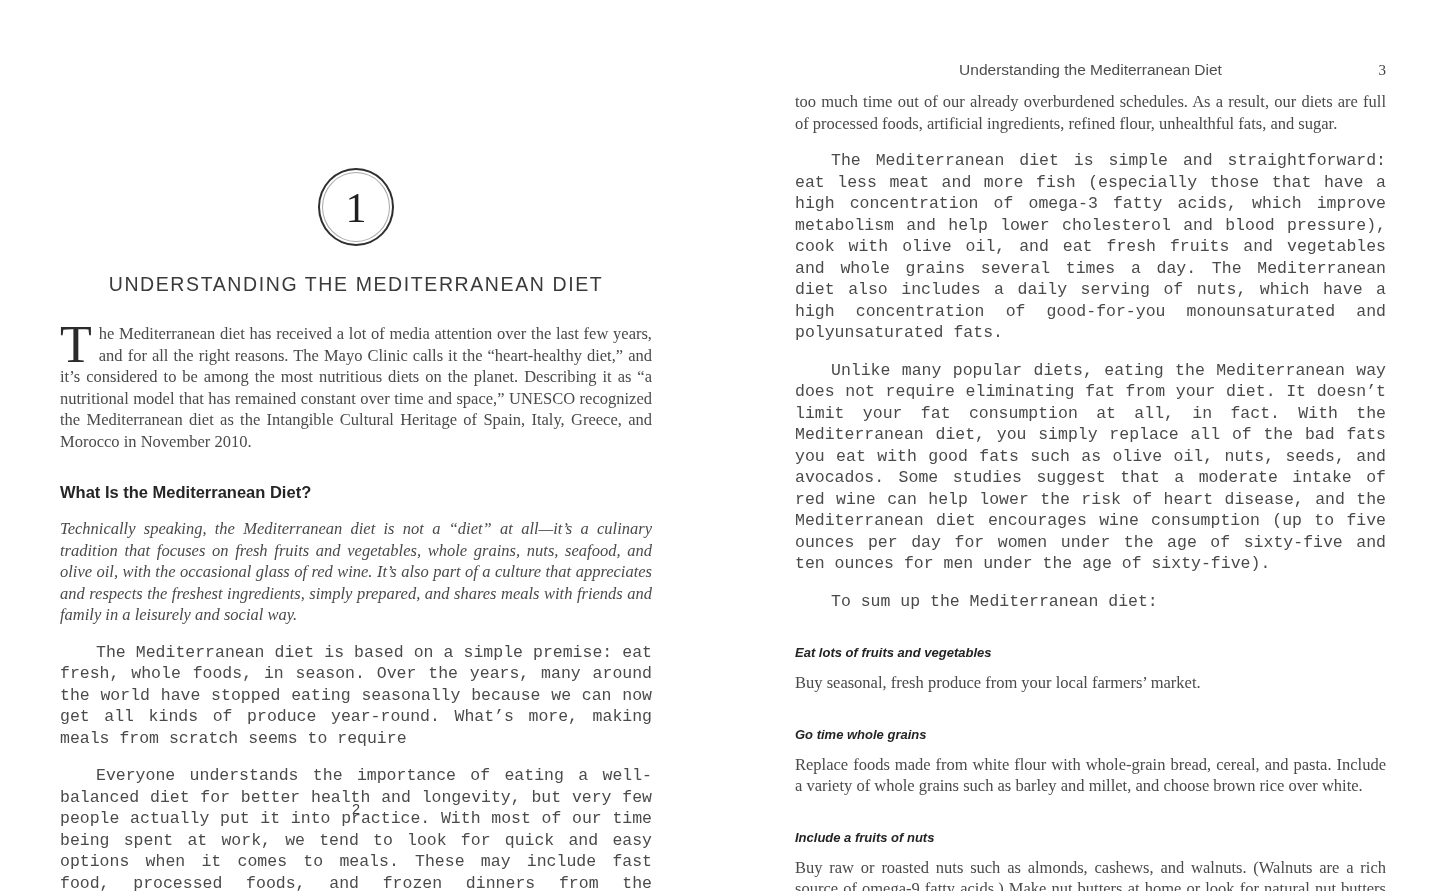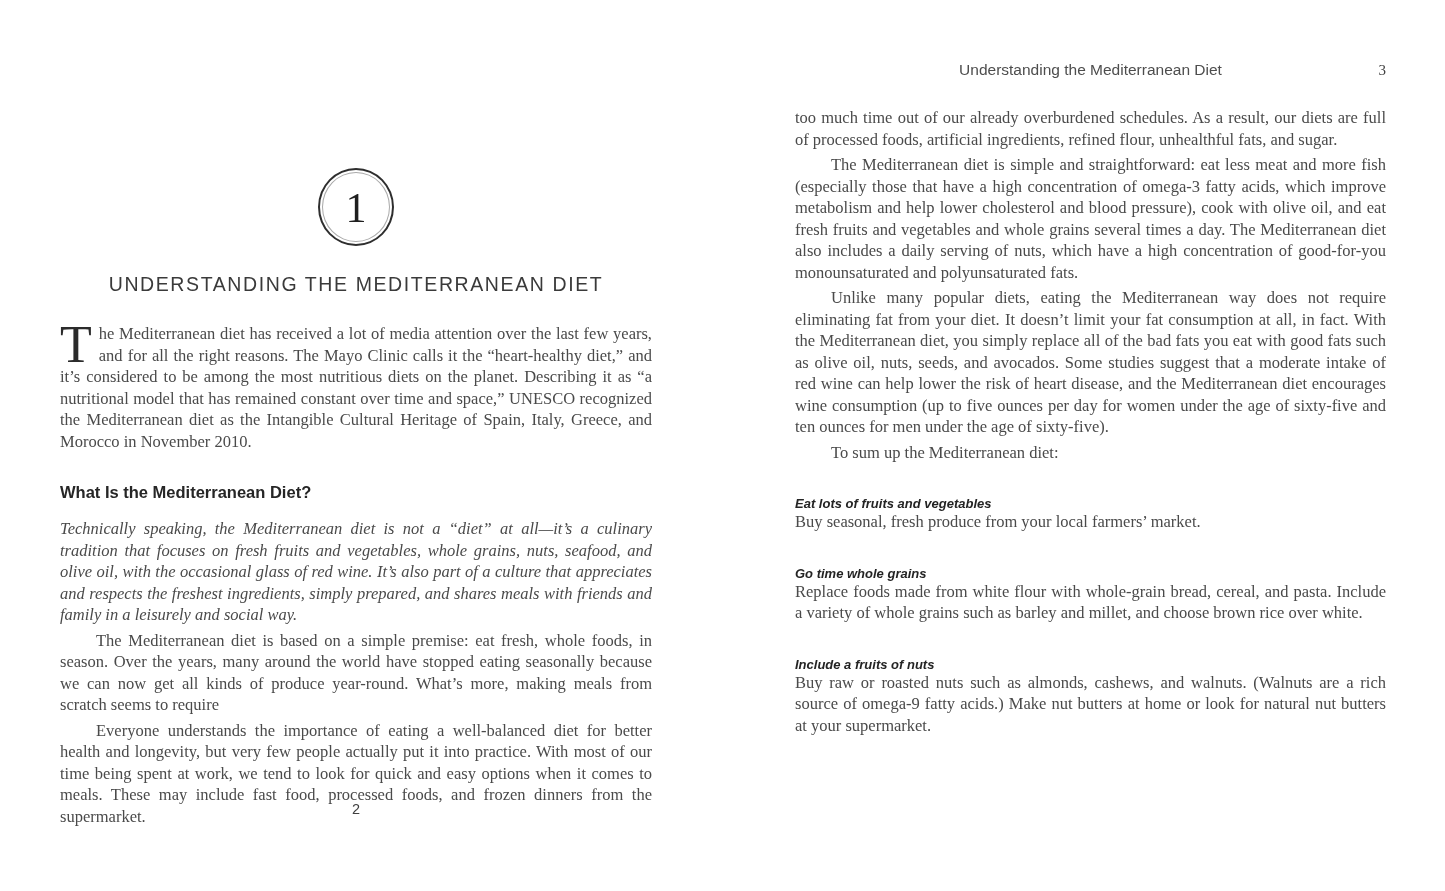--- a/index.html
+++ b/index.html
@@ -58,21 +58,21 @@
     color: #2b2b2b;
   }
   .section-heading {
     margin-top: 31px;
     font-family: Liberation Sans, sans-serif;
     font-weight: 700;
     font-size: 16.5px;
     color: #262626;
   }
   .col-left p.after-head { margin-top: 16px; font-style: italic; }
-  p.indent { text-indent: 36px; margin-top: 4px; }
+  p.indent { text-indent: 36px; margin-top: 16px; font-family: Liberation Mono, monospace; }
   .folio-left {
     position: absolute; left: 60px; top: 801px; width: 592px;
     text-align: center;
     font-size: 14.5px; color: #3f3f3f;
     font-family: "Liberation Sans", sans-serif;
   }
 
   
   .col-right {
     position: absolute; left: 795px; top: 61px; width: 591px;
@@ -83,31 +83,31 @@
     font-size: 15.5px;
     color: #4d4d4d;
     text-align: center;
     height: 20px;
   }
   .folio-right {
     position: absolute; right: 0; top: 1px;
     font-family: "Liberation Serif", serif;
     font-size: 15px; color: #3f3f3f;
   }
-  .col-right .body-start { margin-top: 26px; }
+  .col-right .body-start { margin-top: 10px; }
   .sum-line { text-align: left; }
   .subsection-head {
     margin-top: 33px;
     font-family: "Liberation Sans", sans-serif;
     font-style: italic;
     font-weight: 700;
     font-size: 13px;
     color: #242424;
   }
-  .subsection-body { }
+  .subsection-body { margin-top: 12px; }
 </style>
 </head>
 <body>
 
 <div class="spread">
 
   <section class="col-left">
     <div class="chapter-circle">
       <span class="inner-ring"></span>
       <span class="chapter-num">1</span>

